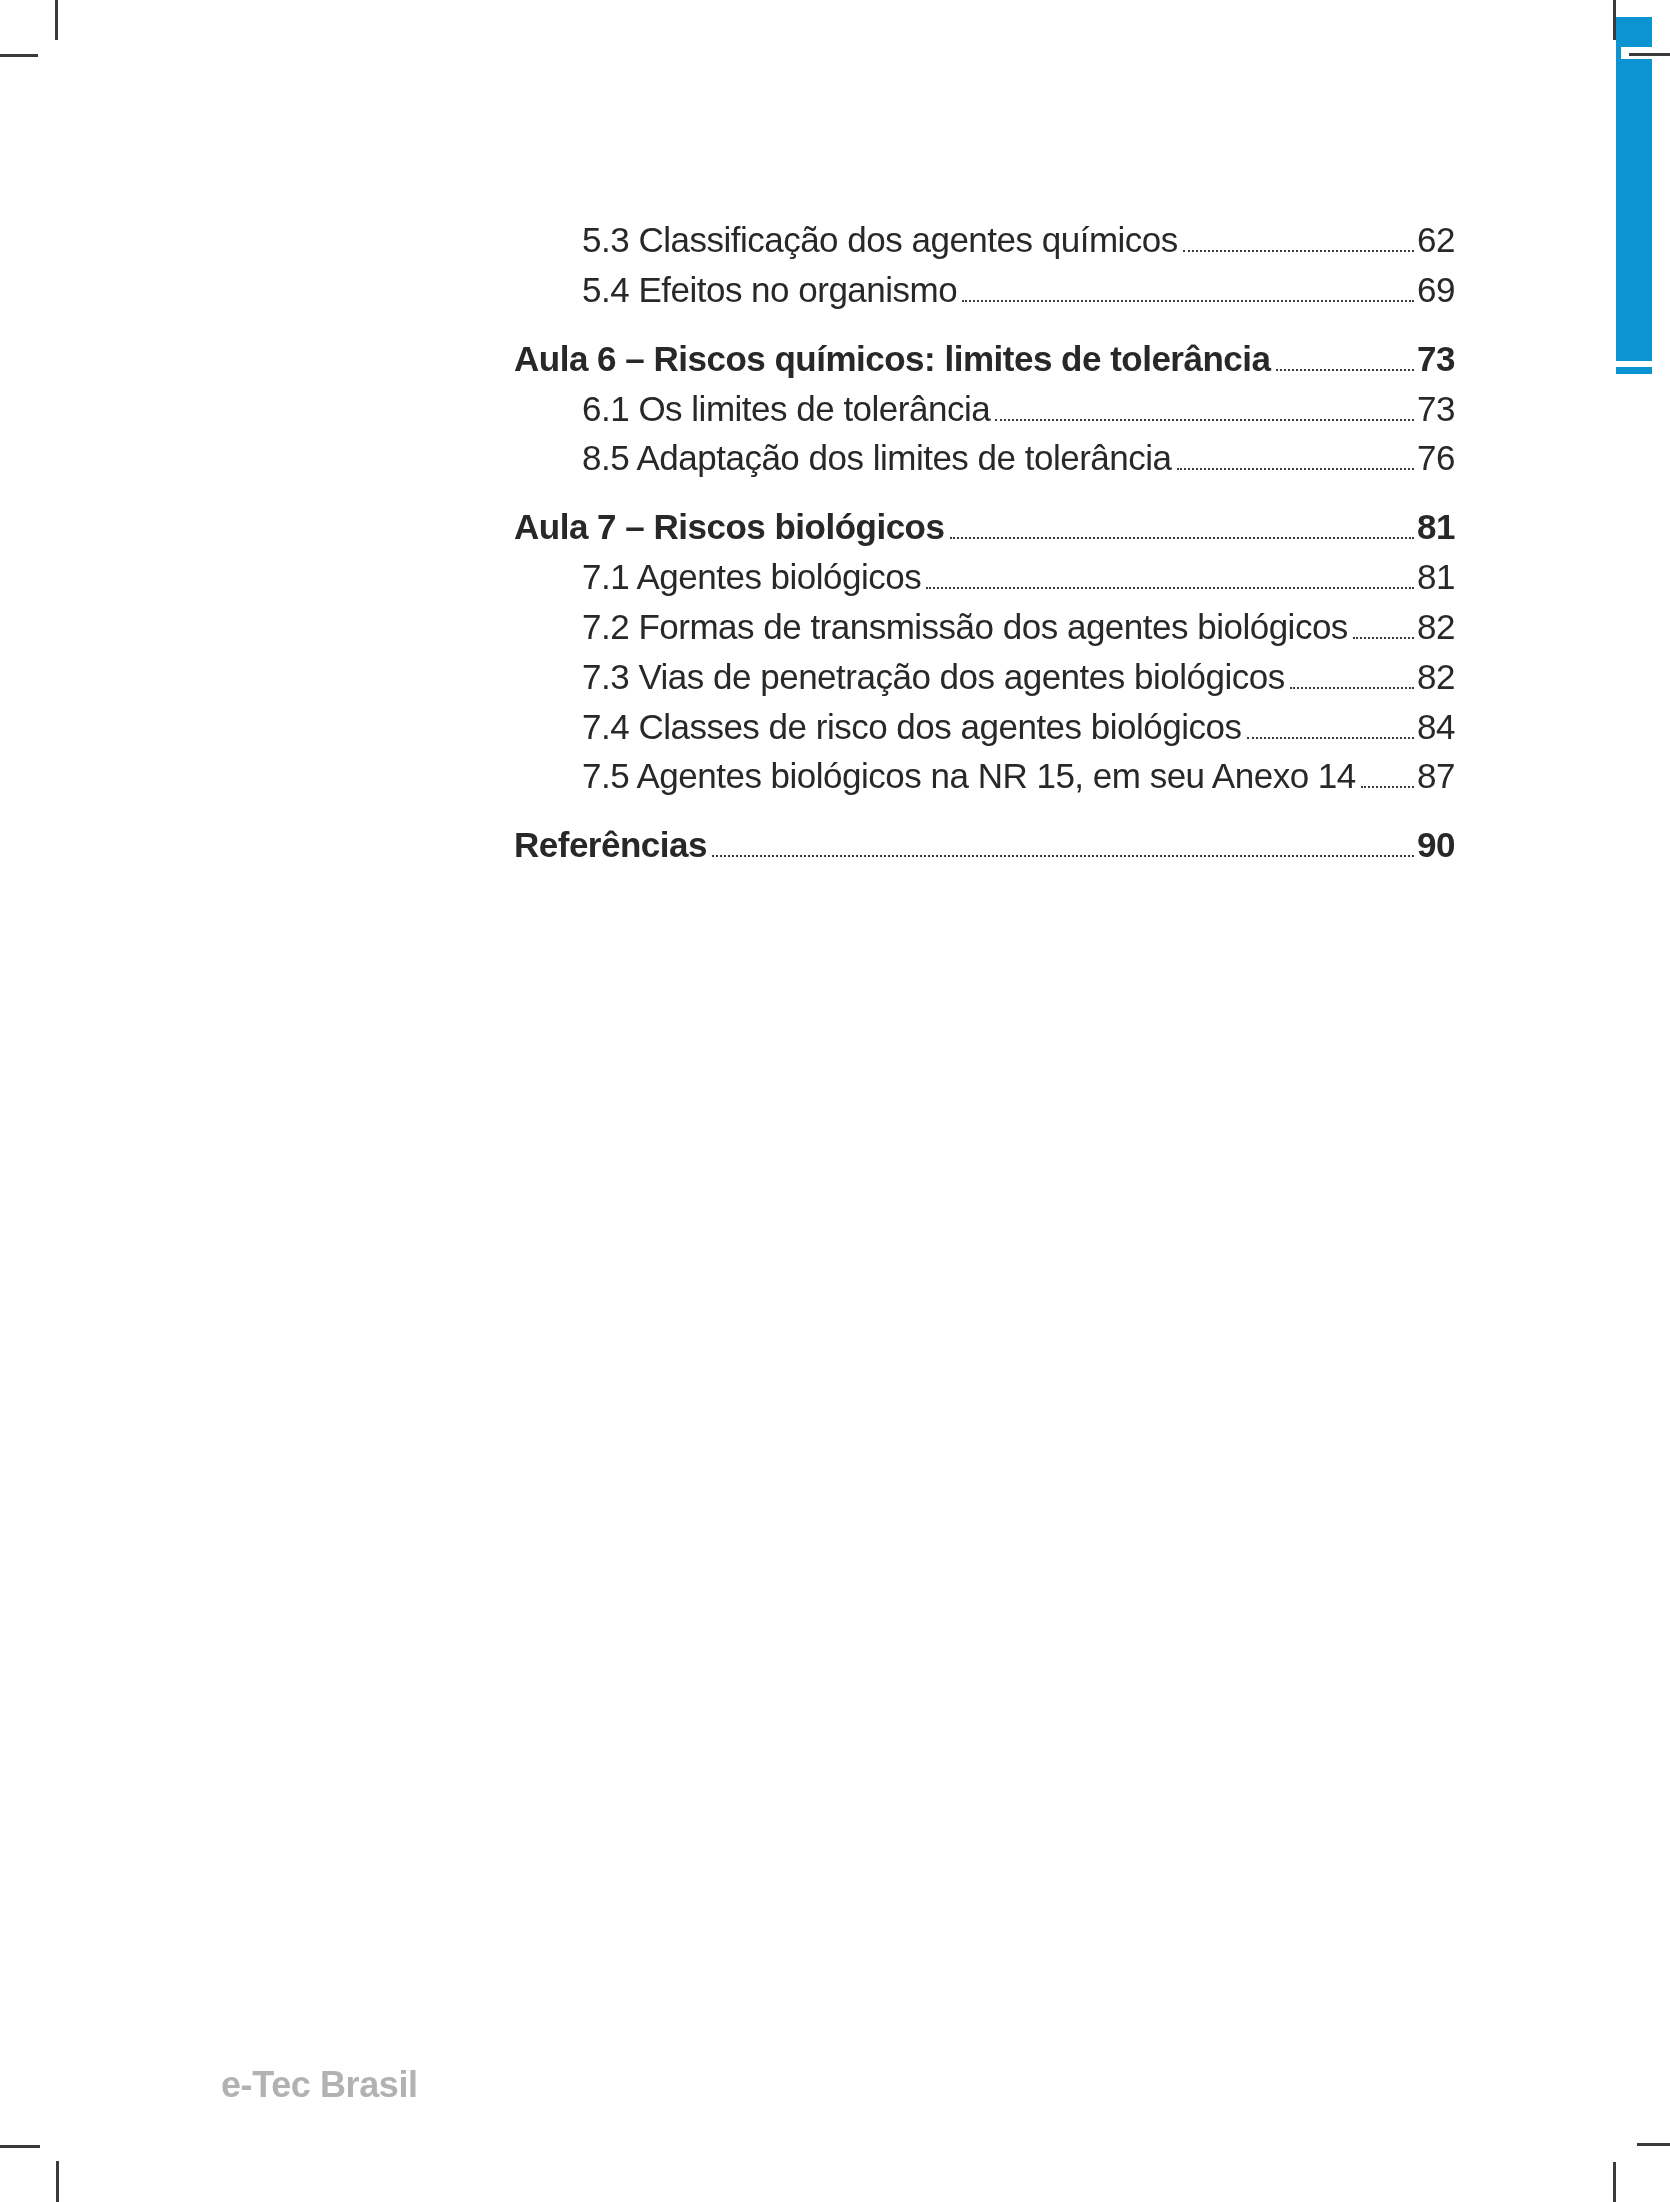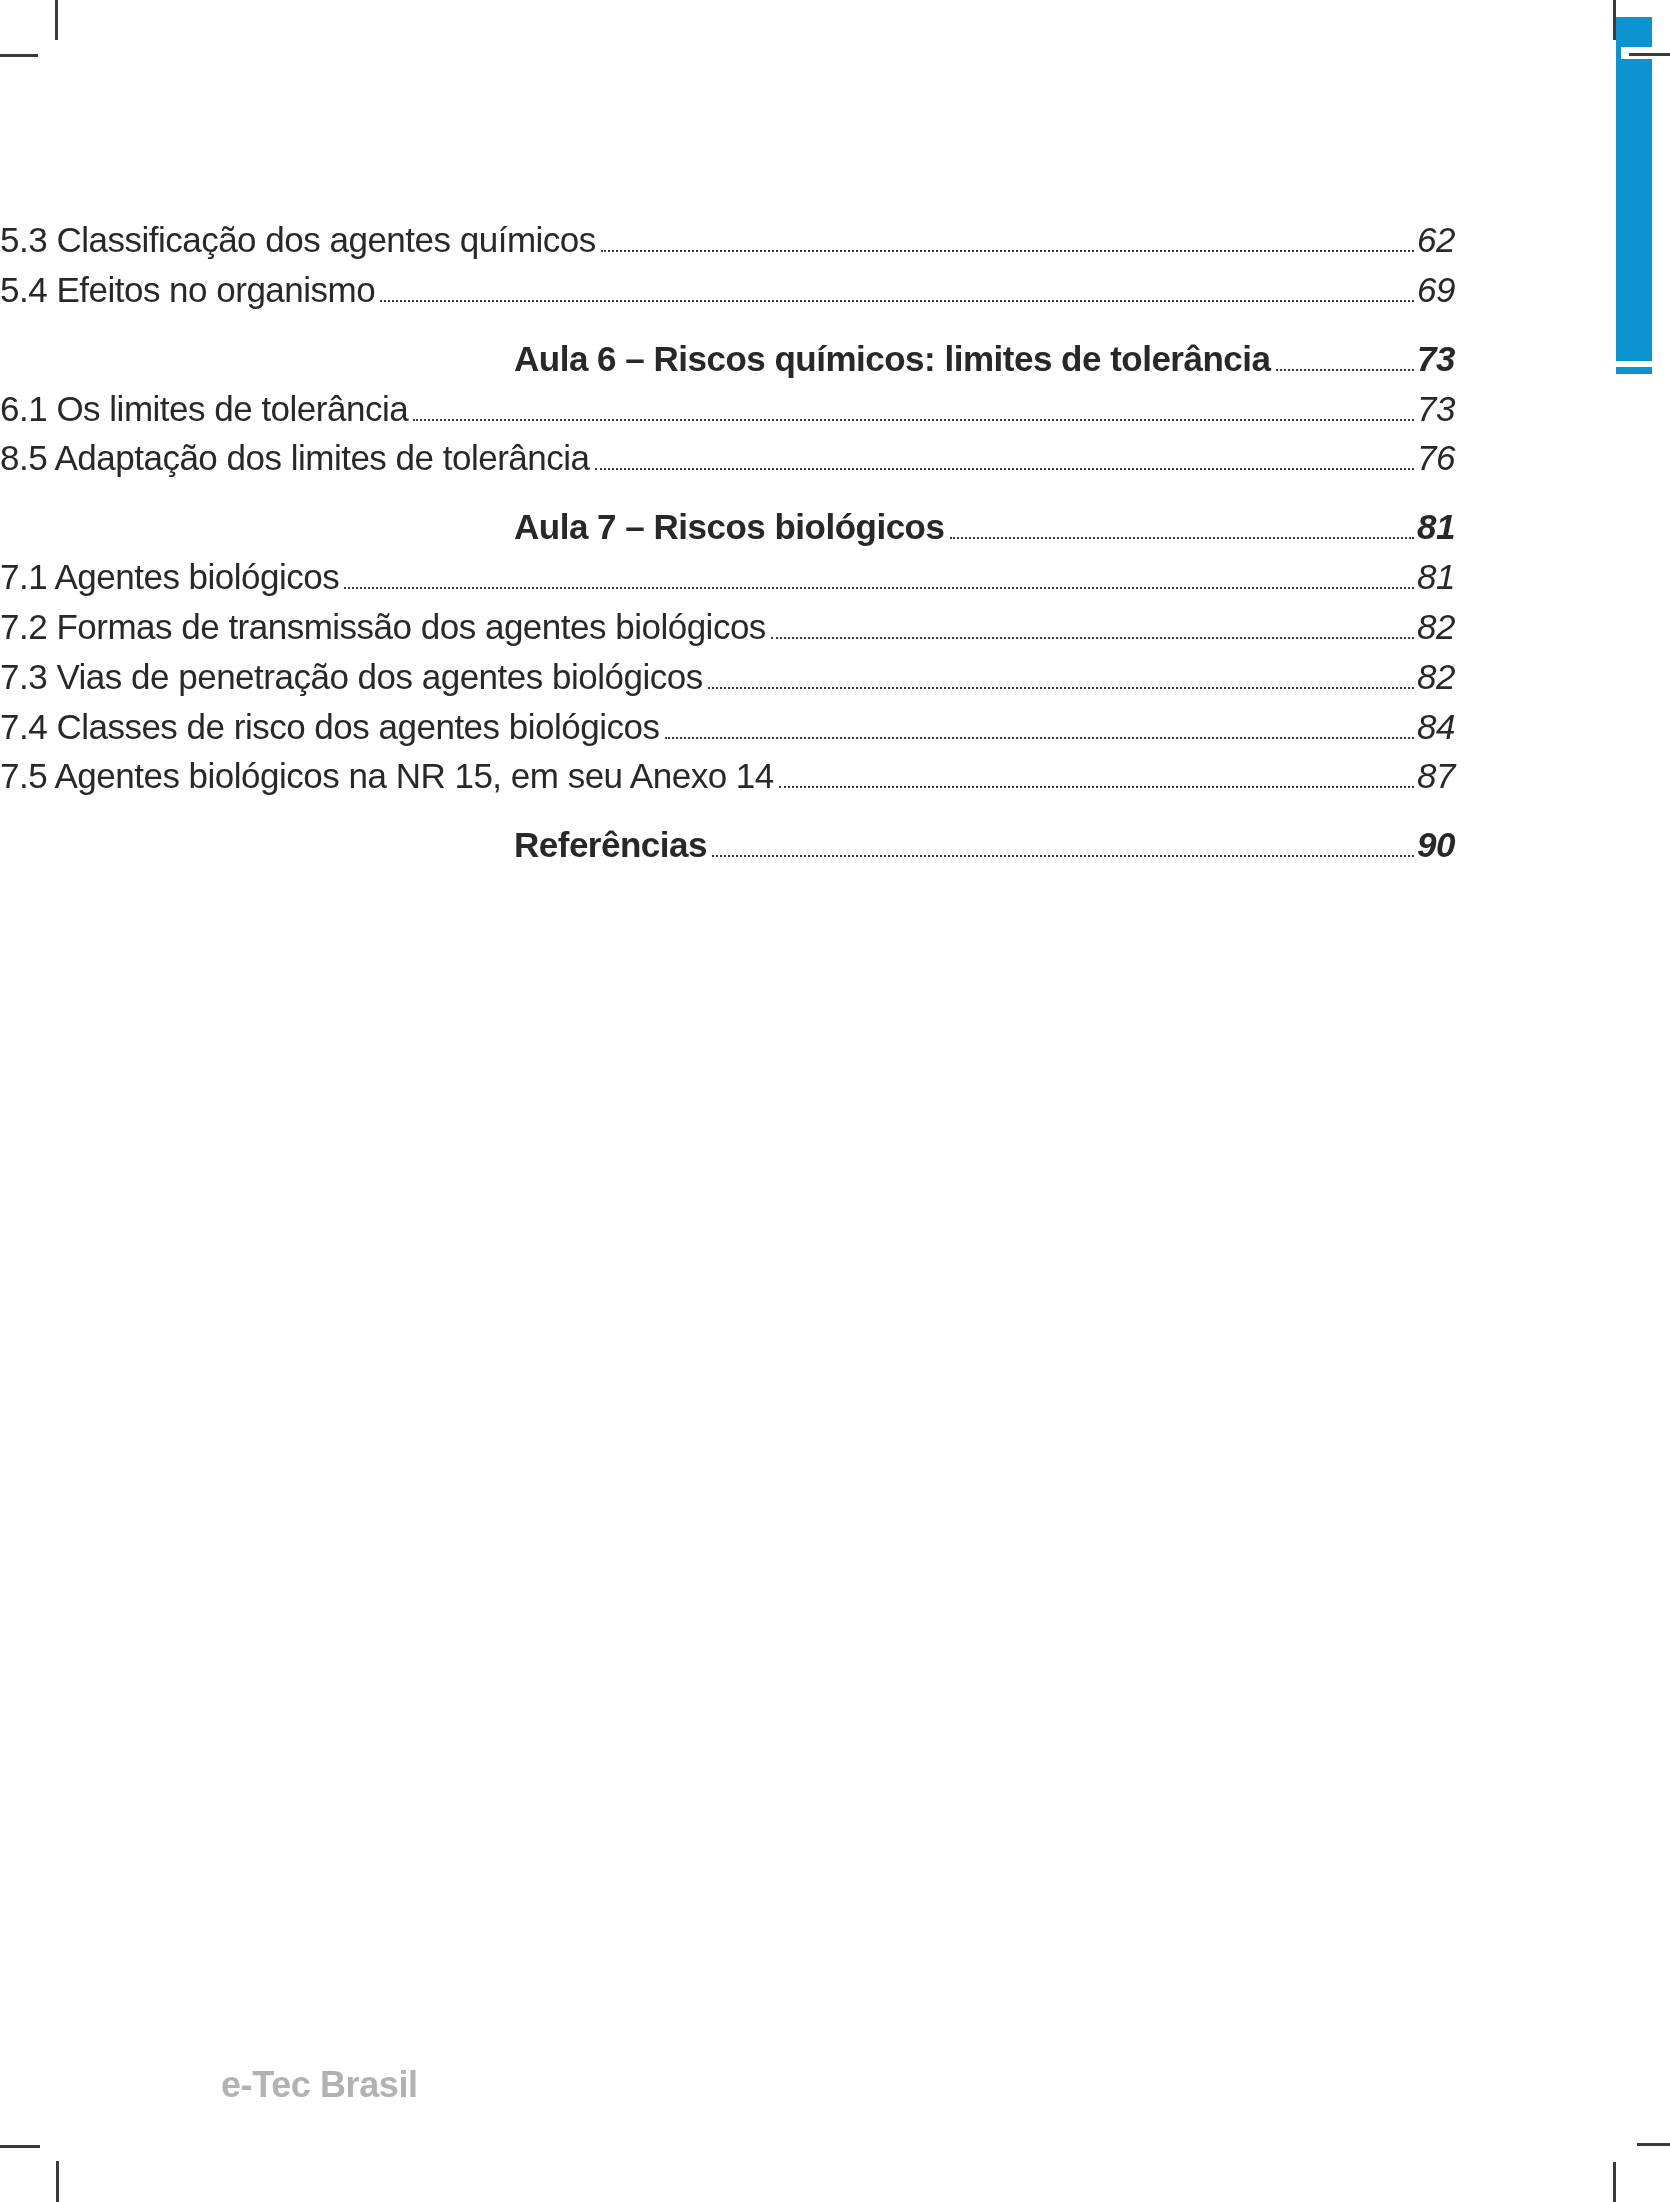--- a/index.html
+++ b/index.html
@@ -17,36 +17,37 @@
     left:0;top:222px;
     width:1455px;
   }
   .row{
     display:flex;
     align-items:flex-end;
     font-size:35px;
     line-height:36px;
     letter-spacing:-0.5px;
     margin-top:13.8px;
+    padding-left:582px;
   }
   .row:first-child{margin-top:0;}
   .row.section{
     padding-left:514px;
     font-weight:bold;
     margin-top:33px;
   }
   .label{white-space:nowrap;}
   .leader{
     flex:1;
     min-width:20.6px;
     height:0;
     border-bottom:2.6px dotted var(--leader,#3b3b3b);
     margin:0 2.6px 6px 5.2px;
   }
-  .pagenum{white-space:nowrap;font-style:italic;}
+  .pagenum{white-space:nowrap;}
   
   .mark{position:absolute;background:var(--crop-mark,#3a3a3a);}
   .mark.tl-v{left:55px;top:0;width:2.6px;height:40px;}
   .mark.tl-h{left:0;top:54px;width:38px;height:2.6px;}
   .mark.tr-v{left:1613px;top:0;width:2.6px;height:40px;}
   .mark.bl-h{left:0;top:2145px;width:40px;height:2.6px;}
   .mark.bl-v{left:56px;top:2161px;width:2.6px;height:41px;}
   .mark.br-h{left:1637px;top:2143px;width:34px;height:2.6px;}
   .mark.br-v{left:1613px;top:2162px;width:2.6px;height:40px;}
   

